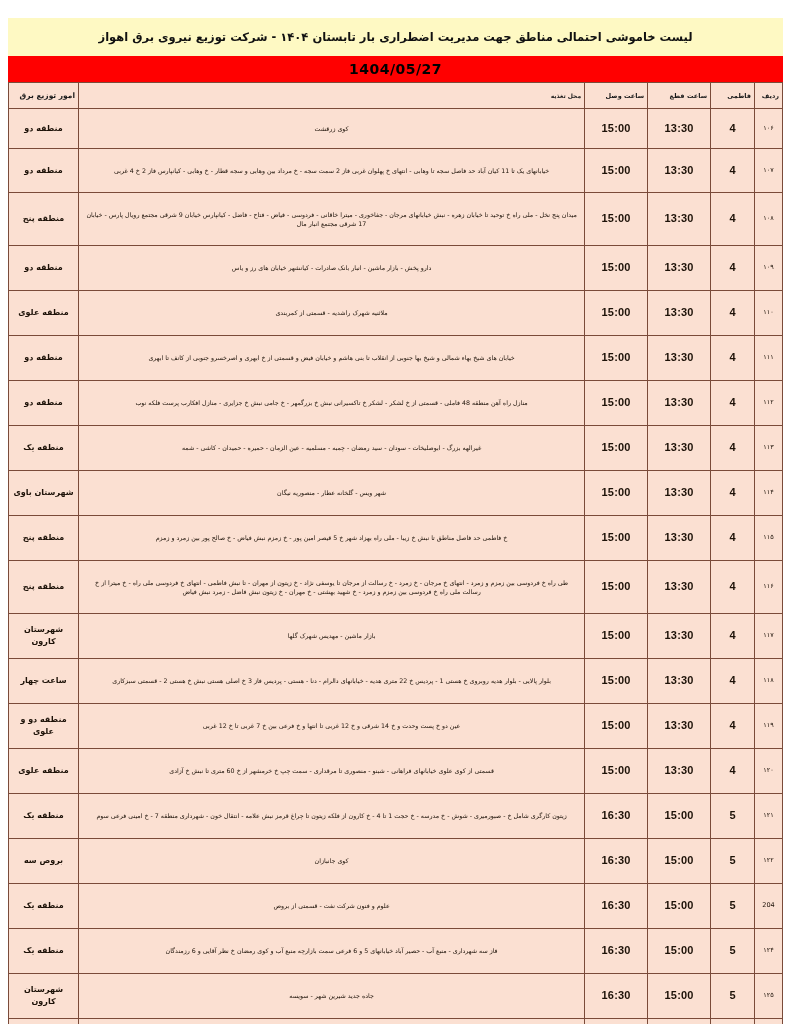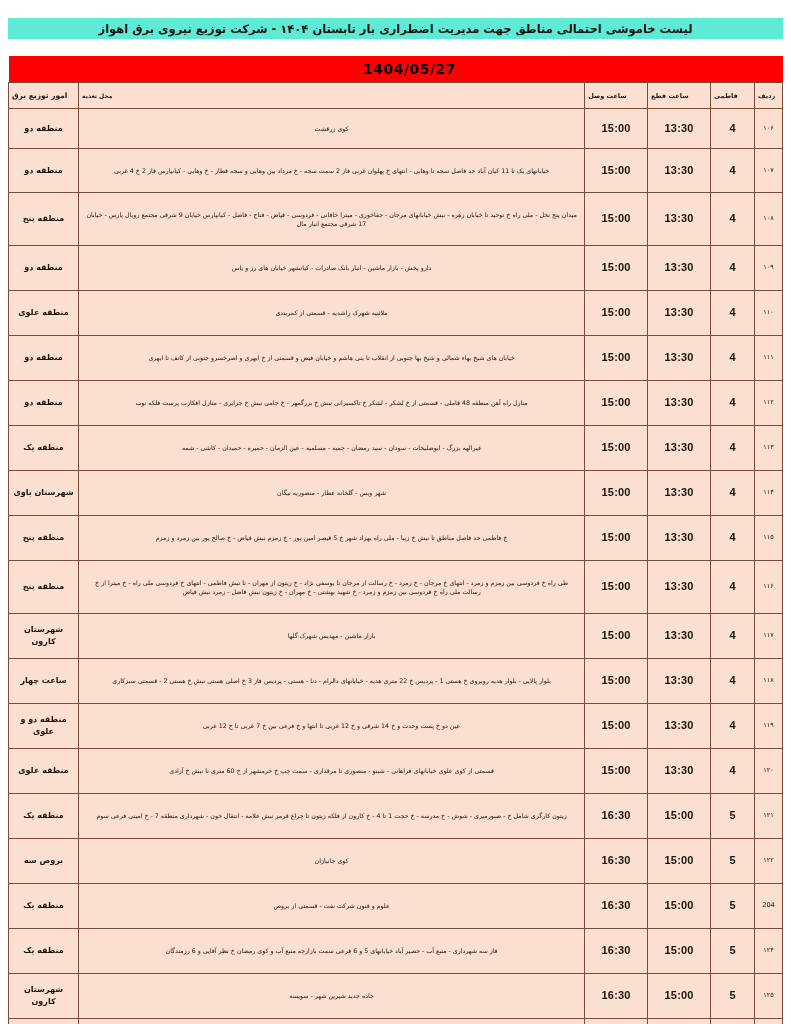--- a/index.html
+++ b/index.html
@@ -21,22 +21,22 @@
     background: #ffffff;
     box-sizing: border-box;
   }
 
   
   .title-banner {
     position: absolute;
     top: 18px;
     right: 8px;
     left: 8px;
-    height: 21px;
-    background: #5eead4;
+    height: 38px;
+    background: #fef9c3;
     display: flex;
     align-items: center;
     justify-content: center;
     box-sizing: border-box;
   }
   .title-banner .title-text {
     font-size: 11.5px;
     font-weight: bold;
     color: #111111;
     letter-spacing: 0;
@@ -45,20 +45,21 @@
   }
 
   
   .date-row {
     position: absolute;
     top: 56px;
     right: 8px;
     left: 8px;
     height: 26px;
     display: flex;
+    flex-direction: column;
     box-sizing: border-box;
   }
   .date-cell-side {
     width: 28px;
     background: #ff0000;
     border-left: 1px solid #ffffff;
     box-sizing: border-box;
   }
   .date-cell-main {
     flex: 1;
@@ -103,21 +104,21 @@
   .col-on     { width: 63px; }
   .col-place  { width: 507px; }
   .col-area   { width: 70px; }
 
   thead th {
     background: linear-gradient(to bottom, #fdf0e9 0%, #f3c5ad 60%, #eab396 100%);
     height: 26px;
     font-size: 6.5px;
     font-weight: bold;
     color: #1a1a1a;
-    text-align: left;
+    text-align: right;
     white-space: nowrap;
   }
   thead th.col-place {
     font-size: 6px;
   }
   thead th.col-area {
     font-size: 7.5px;
   }
 
   tbody td {

